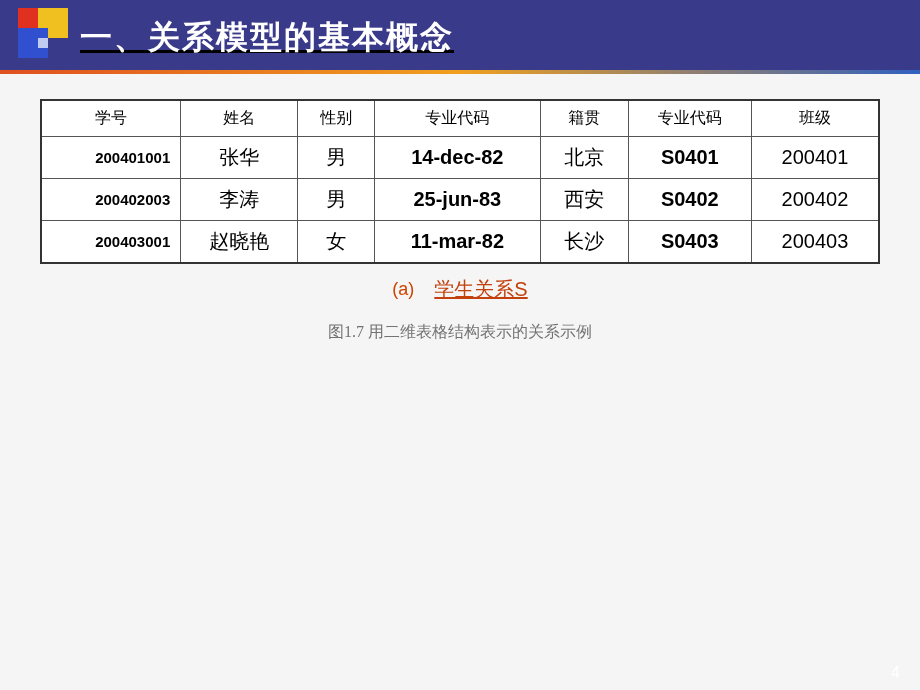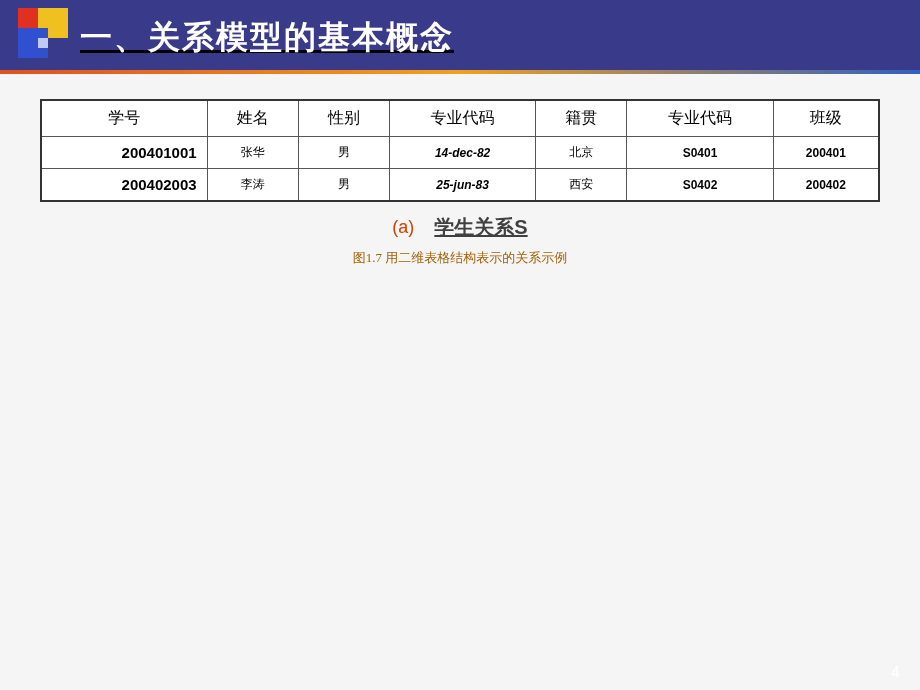--- a/index.html
+++ b/index.html
@@ -64,78 +64,77 @@
       width: 100%;
       border-collapse: collapse;
       background: white;
       border: 2px solid #333;
     }
 
     th, td {
       border: 1px solid #555;
       padding: 7px 10px;
       text-align: center;
-      font-size: 12px;
+      font-size: 20px;
       font-family: 'SimSun', 'STSong', serif;
     }
 
     thead th {
       background: #ffffff;
       font-weight: normal;
       font-size: 16px;
     }
 
     tbody tr td:first-child {
       font-weight: bold;
       font-family: 'Arial', sans-serif;
       font-size: 15px;
       text-align: right;
     }
 
     tbody tr td:nth-child(4) {
       font-weight: bold;
-      font-style: italic;
       font-family: 'Arial', sans-serif;
     }
 
     tbody tr td:nth-child(6) {
       font-weight: bold;
       font-family: 'Arial', sans-serif;
     }
 
     tbody tr td:nth-child(7) {
-      font-weight: bold;
+      font-weight: normal;
       font-family: 'Arial', sans-serif;
     }
 
     .caption-line {
       margin-top: 12px;
       display: flex;
       align-items: center;
       gap: 20px;
     }
 
     .caption-a {
       color: #cc4400;
       font-size: 18px;
       font-family: 'Microsoft YaHei', sans-serif;
     }
 
     .caption-title {
-      color: #404040;
+      color: #c2410c;
       font-size: 20px;
-      font-weight: bold;
+      font-weight: normal;
       font-family: 'Microsoft YaHei', 'SimHei', sans-serif;
       text-decoration: underline;
     }
 
     .figure-caption {
-      margin-top: 8px;
-      font-size: 13px;
-      color: #a16207;
+      margin-top: 19px;
+      font-size: 16px;
+      color: #737373;
       font-family: 'SimSun', 'STSong', serif;
     }
 
     .page-number {
       position: absolute;
       bottom: 8px;
       right: 20px;
       color: white;
       font-size: 16px;
       font-family: Arial, sans-serif;
@@ -230,20 +229,29 @@
             </tr>
             <tr>
               <td>200402003</td>
               <td>李涛</td>
               <td>男</td>
               <td>25-jun-83</td>
               <td>西安</td>
               <td>S0402</td>
               <td>200402</td>
             </tr>
+            <tr>
+              <td>200403001</td>
+              <td>赵晓艳</td>
+              <td>女</td>
+              <td>11-mar-82</td>
+              <td>长沙</td>
+              <td>S0403</td>
+              <td>200403</td>
+            </tr>
           </tbody>
       </table>
     </div>
 
     <div class="caption-line">
       <span class="caption-a">(a)</span>
       <span class="caption-title">学生关系S</span>
     </div>
 
     <div class="figure-caption">图1.7    用二维表格结构表示的关系示例</div>

